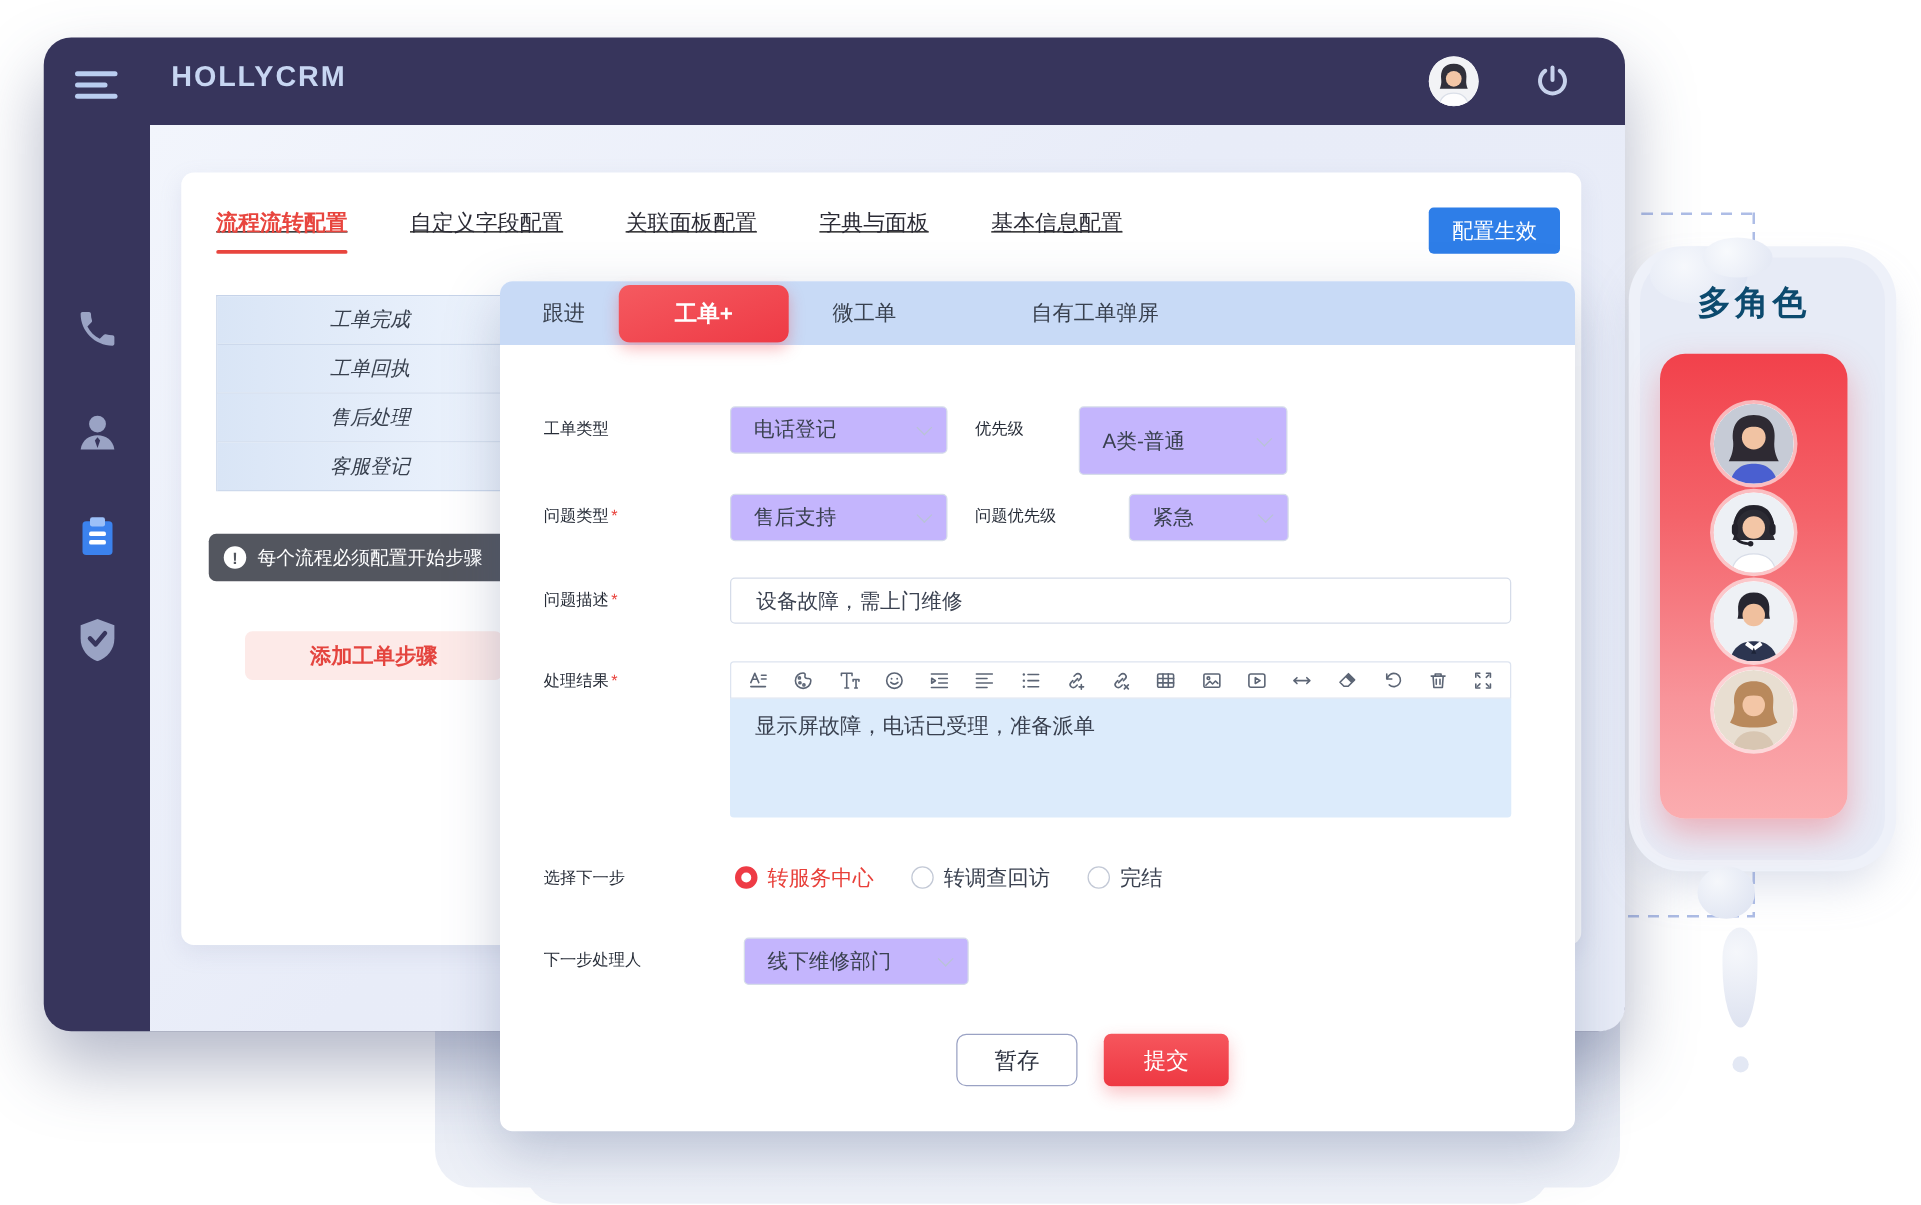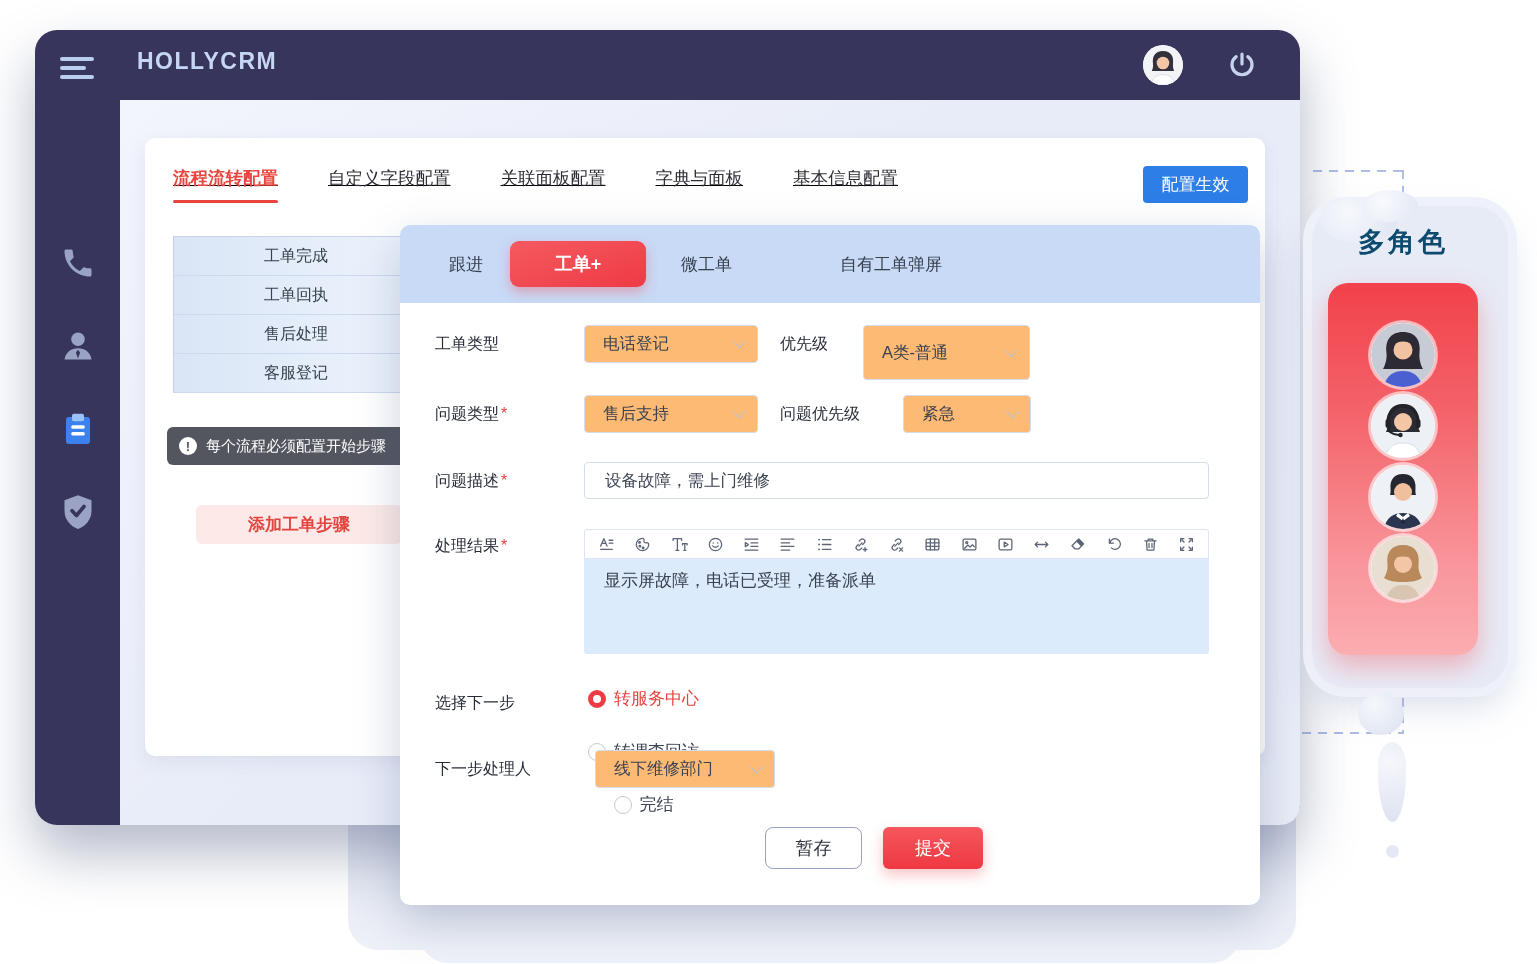--- a/index.html
+++ b/index.html
@@ -61,60 +61,60 @@
           background:#fff; border-radius:10px; box-shadow:0 6px 18px rgba(140,150,185,.16); }
   .cfg-tabs { position:absolute; left:28px; top:28px; display:flex; gap:50px; align-items:center;text-decoration:underline; }
   .cfg-tab { font-size:17.5px; color:#2b2b35; cursor:pointer; position:relative; white-space:nowrap; }
   .cfg-tab.active { color:#e8453e; font-weight:bold; }
   .cfg-tab.active::after { content:""; position:absolute; left:0; right:0; bottom:-13px; height:3px; border-radius:2px; background:#e8453e; }
   .apply-btn { position:absolute; left:998px; top:28px; width:105px; height:37px; background:#2e7ee8; color:#fff;
                border:none; border-radius:4px; font-size:17px; display:flex; align-items:center; justify-content:center; cursor:pointer; }
 
   .step-list { position:absolute; left:173px; top:236px; width:246px; z-index:4; border:1px solid #c6d3e9; border-bottom:none; }
   .step-row { height:39px; display:flex; align-items:center; justify-content:center; font-size:16px; color:#38404e;
-              background:linear-gradient(90deg,#d9e5f6,#eef4fd); border-bottom:1px solid #cdd9ec; cursor:pointer; }
+              background:linear-gradient(90deg,#d9e5f6,#eef4fd); border-bottom:1px solid #cdd9ec; cursor:pointer;font-style:italic; }
 
   .notice { position:absolute; left:167px; top:427px; width:252px; height:38px; z-index:4; background:#53565f; border-radius:6px;
             display:flex; align-items:center; padding:0 12px; gap:9px; color:#fff; font-size:15px; white-space:nowrap; overflow:hidden; }
   .notice-icon { width:18px; height:18px; border-radius:50%; background:#fff; color:#53565f; font-weight:bold;
                  display:flex; align-items:center; justify-content:center; font-size:13px; flex:0 0 auto; }
   .add-step-btn { position:absolute; left:196px; top:505px; width:206px; height:39px; z-index:4; background:#fdeae8;
                   border:none; border-radius:6px; color:#e4443e; font-size:17px; cursor:pointer;font-weight:bold; }
 
   
   .modal { position:absolute; left:400px; top:225px; width:860px; height:680px; z-index:6; background:#fff; border-radius:10px;
            box-shadow:0 16px 45px rgba(70,85,130,.28); }
-  .modal-header { height:78px; background:#c8daf6; border-radius:10px 10px 0 0; display:flex; align-items:center; padding-left:49px; }
+  .modal-header { height:51px; background:#c8daf6; border-radius:10px 10px 0 0; display:flex; align-items:center; padding-left:34px; }
   .m-tab { font-size:17px; color:#38404e; cursor:pointer; white-space:nowrap; }
   .m-tab-pill { width:136px; height:46px; margin:0 35px 0 27px; border-radius:9px; display:flex; align-items:center; justify-content:center;
                 background:linear-gradient(160deg,#f55a60,#ee3a45); color:#fff; font-weight:bold; font-size:18px;
                 box-shadow:0 5px 12px rgba(240,60,70,.35); cursor:pointer; }
   .m-tab.gap { margin-right:108px; }
-  .f-label { position:absolute; font-size:16px; color:#272d38; white-space:nowrap; }
+  .f-label { position:absolute; font-size:13px; color:#272d38; white-space:nowrap; }
   .req { color:#e8403a; margin-left:2px; }
-  .sel { position:absolute; background:#fdba74; border:1px solid #d5dce9; border-radius:4px; display:flex; align-items:center;
+  .sel { position:absolute; background:#c4b5fd; border:1px solid #d5dce9; border-radius:4px; display:flex; align-items:center;
          padding:0 30px 0 18px; font-size:16.5px; color:#3a4150; cursor:pointer; }
   .chev { position:absolute; right:13px; top:50%; width:9px; height:9px;
           border-right:1.7px solid #b9c3d6; border-bottom:1.7px solid #b9c3d6; transform:translateY(-72%) rotate(45deg); }
   .lbl-1 { left:35px; top:109px; }  .sel-ticket  { left:184px; top:100px; width:174px; height:38px; }
   .lbl-p { left:380px; top:109px; } .sel-priority{ left:463px; top:100px; width:167px; height:55px; }
   .lbl-2 { left:35px; top:179px; }  .sel-issue   { left:184px; top:170px; width:174px; height:38px; }
   .lbl-ip{ left:380px; top:179px; } .sel-urgency { left:503px; top:170px; width:128px; height:38px; }
   .lbl-3 { left:35px; top:246px; }
   .input-desc { position:absolute; left:184px; top:237px; width:625px; height:37px; border:1px solid #d5dce9; border-radius:4px;
                 display:flex; align-items:center; padding:0 20px; font-size:16.5px; color:#3a4150; background:#fff; }
   .lbl-4 { left:35px; top:311px; }
   .editor { position:absolute; left:184px; top:304px; width:625px; }
   .editor-toolbar { height:30px; background:#fff; border:1px solid #dde4f0; border-radius:3px 3px 0 0;
                     display:flex; align-items:center; justify-content:space-between; padding:0 13px; }
   .tb-icon { width:17px; height:17px; cursor:pointer; }
   .tb-icon svg { display:block; width:17px; height:17px; }
   .editor-body { height:95px; background:#dcebfb; padding:10px 20px; font-size:17px; color:#39404f; border-radius:0 0 3px 3px; }
   .lbl-5 { left:35px; top:468px; }
-  .radio-group { position:absolute; left:188px; top:462px; height:30px; display:flex; align-items:center; gap:30px;flex-direction:column; }
+  .radio-group { position:absolute; left:188px; top:462px; height:30px; display:flex; align-items:center; gap:30px; }
   .radio { display:flex; align-items:center; gap:8px; font-size:17px; color:#3a4150; cursor:pointer; white-space:nowrap; }
   .rd { width:18px; height:18px; border-radius:50%; background:#fff; border:1px solid #c3c9d6; flex:0 0 auto; }
   .radio.on .rd { border:5.5px solid #ee3b45; }
   .radio.on { color:#e8403a; }
   .lbl-6 { left:35px; top:534px; }
   .sel-handler { left:195px; top:525px; width:180px; height:38px; }
   .btn-draft { position:absolute; left:365px; top:602px; width:97px; height:42px; background:#fff; border:1px solid #9aa2c4;
                border-radius:8px; font-size:18px; color:#2f3442; cursor:pointer; }
   .btn-submit { position:absolute; left:483px; top:602px; width:100px; height:42px; border:none; border-radius:6px;
                 background:linear-gradient(180deg,#f6565d,#ee3842); color:#fff; font-size:18px; cursor:pointer;

